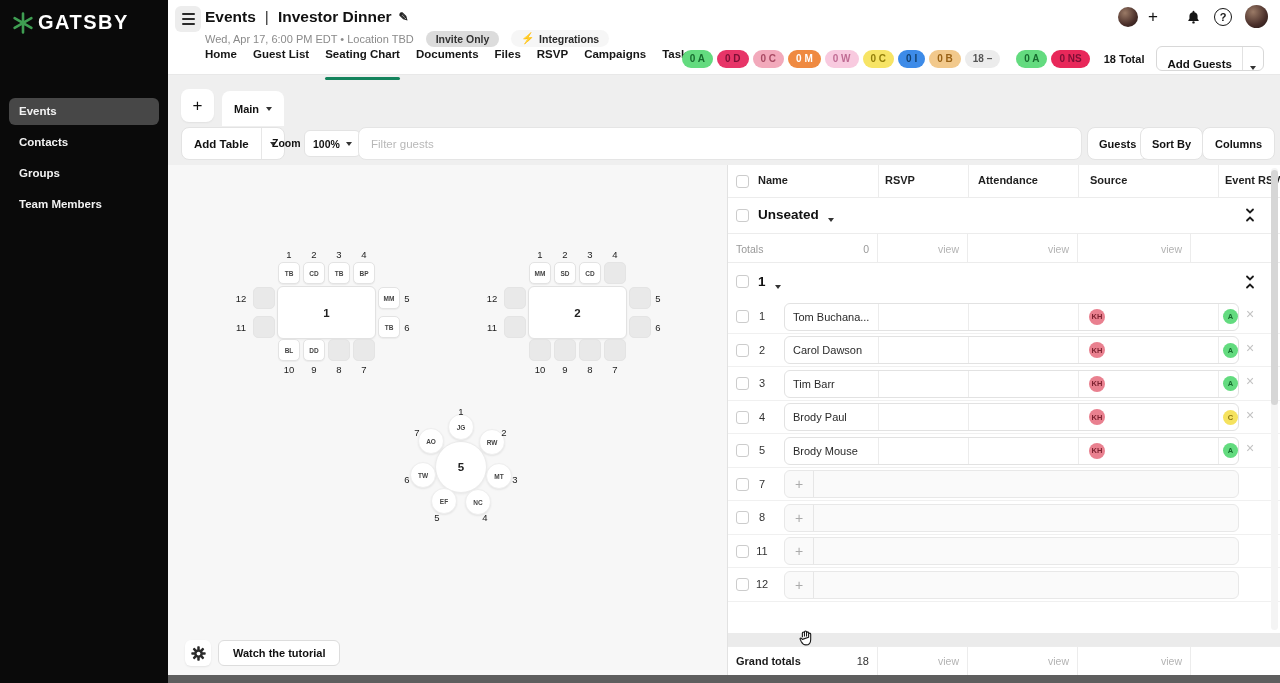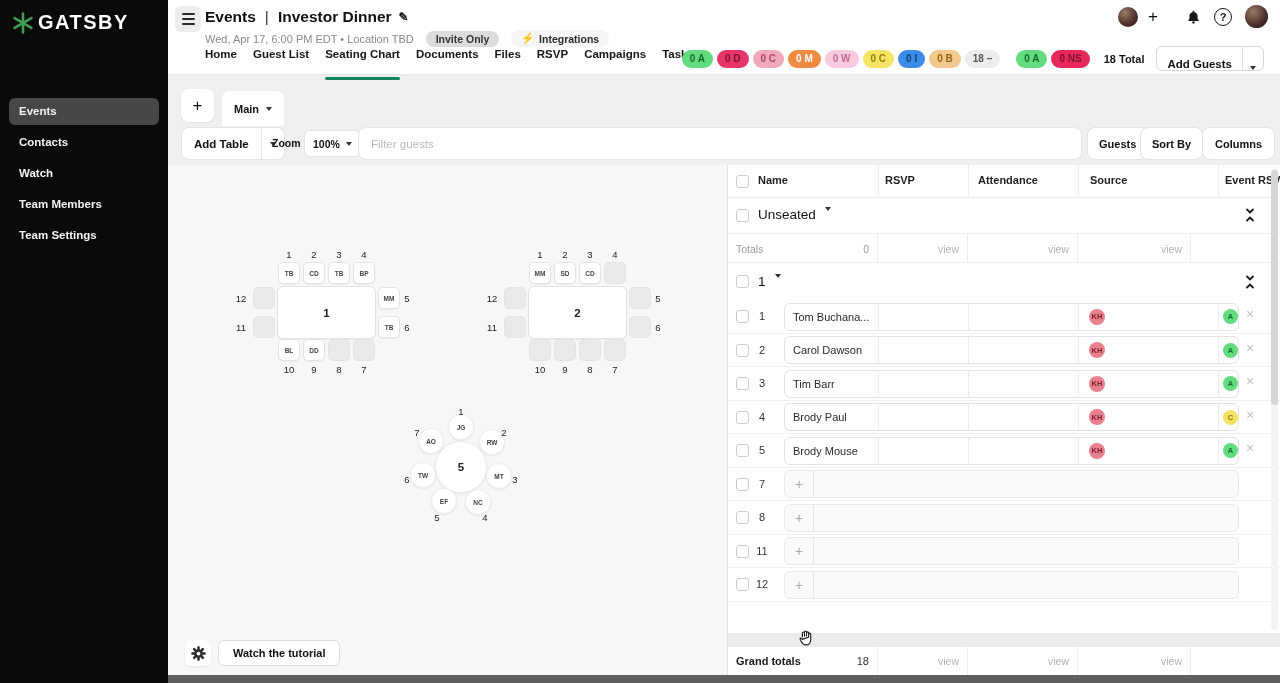--- a/index.html
+++ b/index.html
@@ -87,21 +87,21 @@
                 display:flex; align-items:center; justify-content:center; cursor:grab; }
   .seat-num { position:absolute; transform:translate(-50%,-50%); font-size:9.5px; color:#222; }
 
   
   #guest-panel { position:absolute; left:727px; top:165px; width:553px; height:510px; background:#fff; border-left:1px solid #e2e2e2; overflow:hidden; z-index:2; }
   .cb { position:absolute; width:13px; height:13px; border:1px solid #ccc; border-radius:3px; background:#fff; cursor:pointer; }
   #gp-header { position:absolute; left:0; top:0; width:553px; height:33px; border-bottom:1px solid #ececec; background:#fff; }
   .col { position:absolute; top:9px; font-size:11px; font-weight:bold; color:#1f1f1f; white-space:nowrap; }
   .vsep { position:absolute; top:0; height:33px; border-left:1px solid #ececec; }
   .group-row { position:absolute; left:0; width:553px; background:#fff; }
-  .group-label { position:absolute; left:30px; font-size:13.5px; font-weight:normal; color:#111; display:flex; align-items:flex-start; gap:9px; cursor:pointer; }
+  .group-label { position:absolute; left:30px; font-size:13.5px; font-weight:bold; color:#111; display:flex; align-items:flex-end; gap:9px; cursor:pointer; }
   .collapse-ic { position:absolute; left:516px; cursor:pointer; display:flex; }
   .totals-row { position:absolute; left:0; width:553px; height:30px; border-top:1px solid #ececec; border-bottom:1px solid #ececec; background:#fff; }
   .t-cell { position:absolute; top:0; height:30px; line-height:30px; font-size:10.5px; color:#9a9a9a; border-right:1px solid #ececec; }
   .t-label { left:0; width:150px; padding-left:8px; }
   .t-count { text-align:right; padding-right:8px; }
   .t-view { text-align:right; padding-right:8px; color:#b3b3b3; cursor:pointer; }
   .grand .t-label { font-weight:bold; color:#1a1a1a; font-size:11px; }
   .grand .t-count { color:#333; font-size:11px; }
   #rows-wrap { position:absolute; left:0; top:135px; width:553px; }
   .grow { position:absolute; left:0; width:553px; height:33.5px; border-bottom:1px solid #f0f0f0; }
@@ -148,23 +148,22 @@
   <aside id="sidebar">
     <div id="logo">
       <svg width="22" height="22" viewBox="0 0 22 22" fill="none" stroke="#3f9e52" stroke-width="2.6" stroke-linecap="round">
           <path d="M11 1.5 V20.5 M2.6 6.2 L19.4 15.8 M2.6 15.8 L19.4 6.2"></path>
         </svg>
       <span id="logo-text">GATSBY</span>
     </div>
     <nav id="side-nav">
         <div class="side-item active">Events</div>
         <div class="side-item">Contacts</div>
-        <div class="side-item">Watch</div>
+        <div class="side-item">Groups</div>
         <div class="side-item">Team Members</div>
-        <div class="side-item">Team Settings</div>
       </nav>
   </aside>
 
   <div id="content-bg"></div>
 
   <header id="topbar">
     <button id="hamburger">
         <span></span>
         <span></span>
         <span></span>

